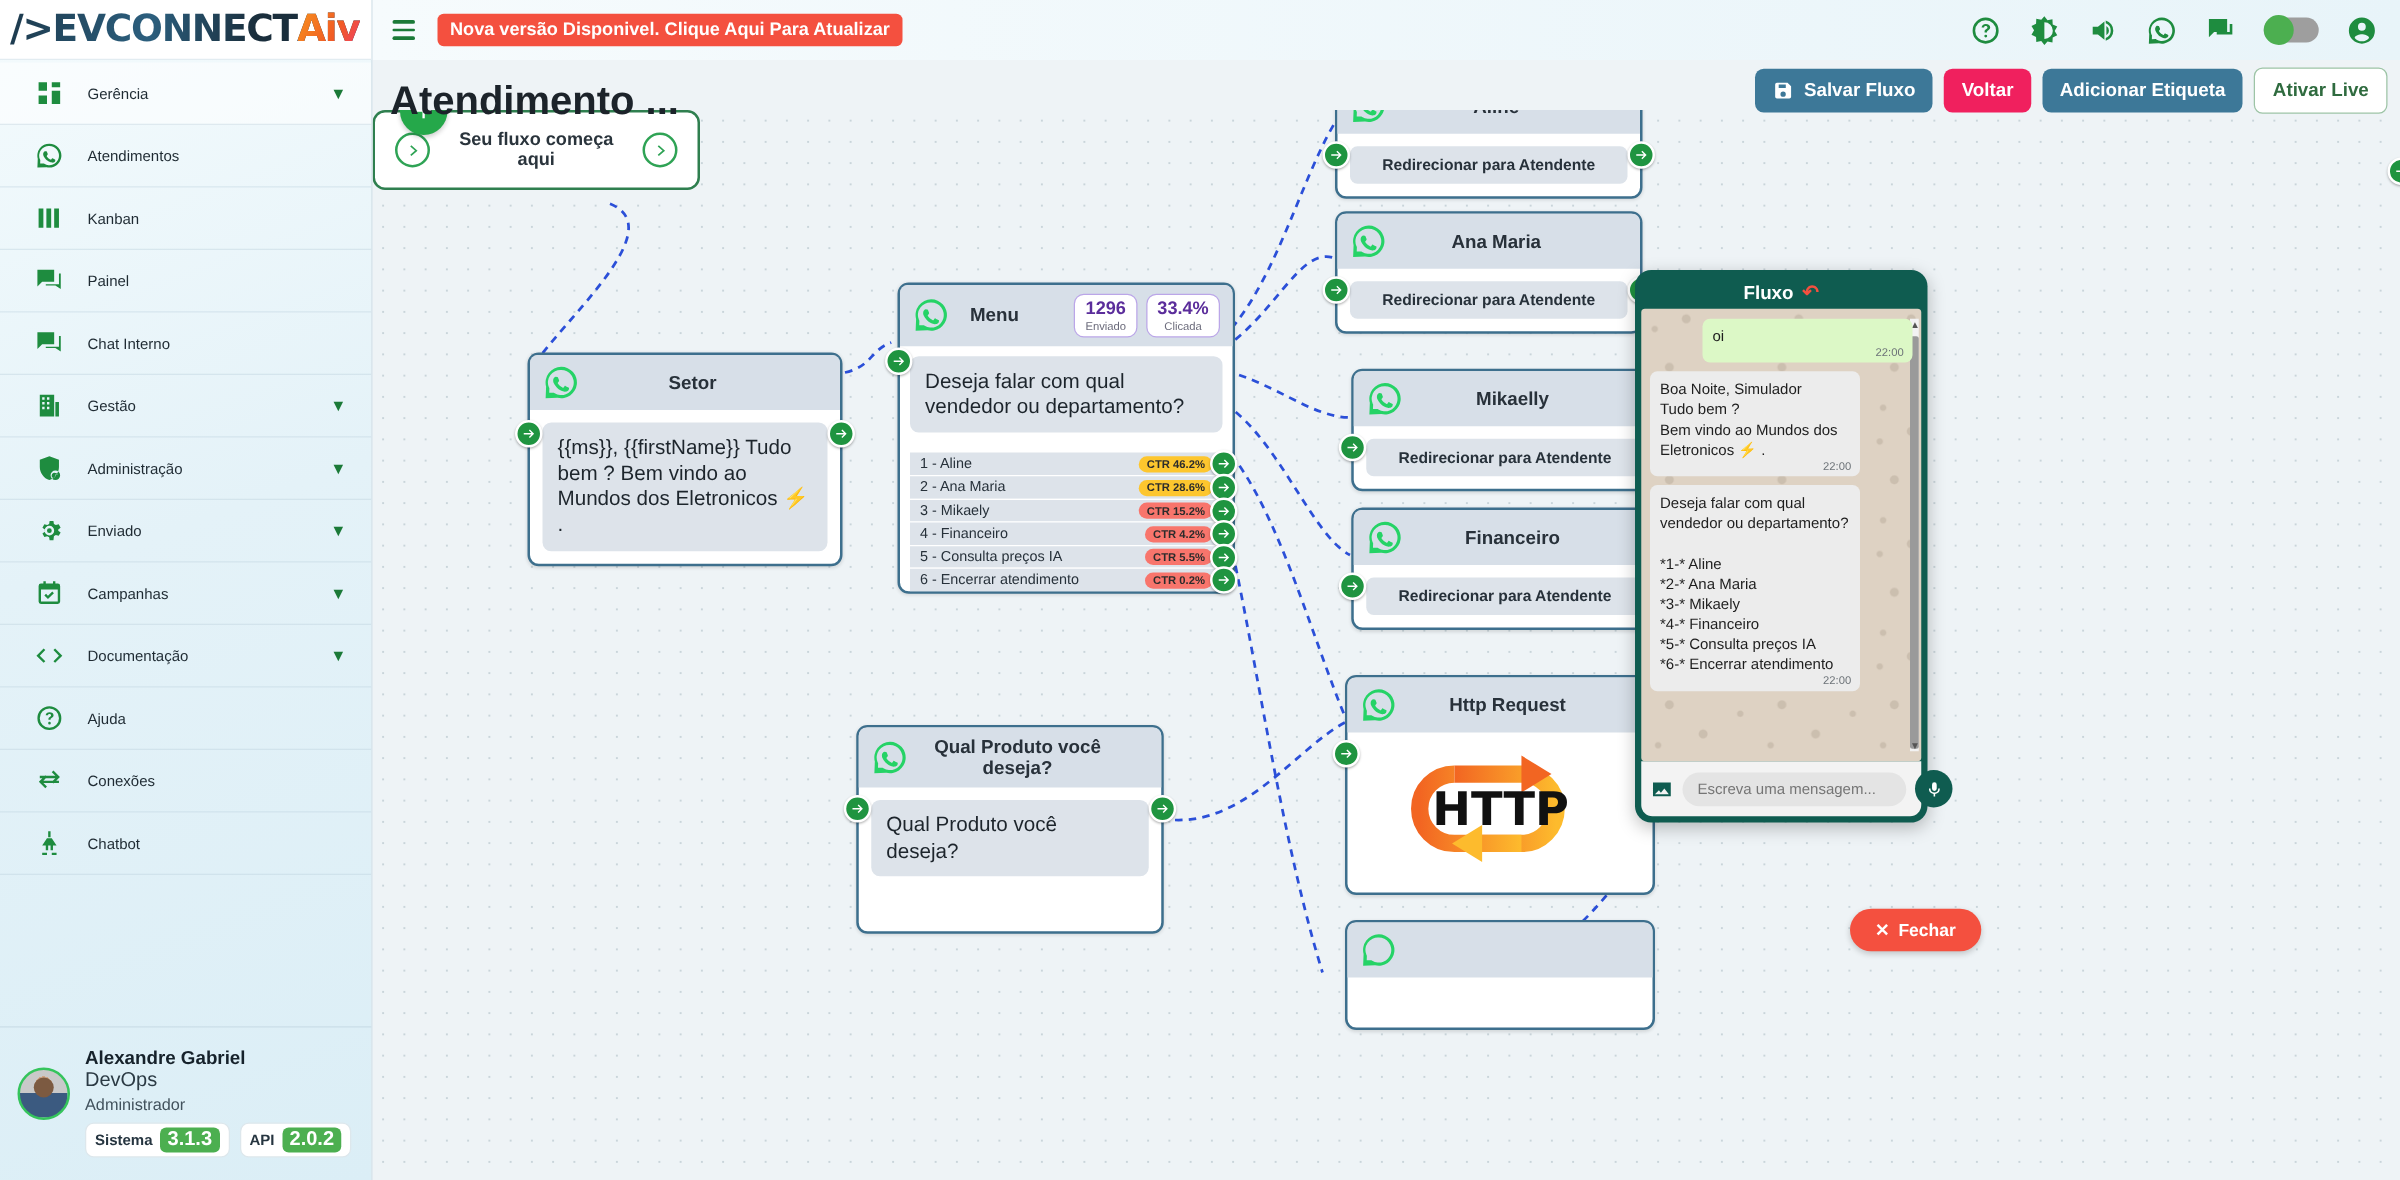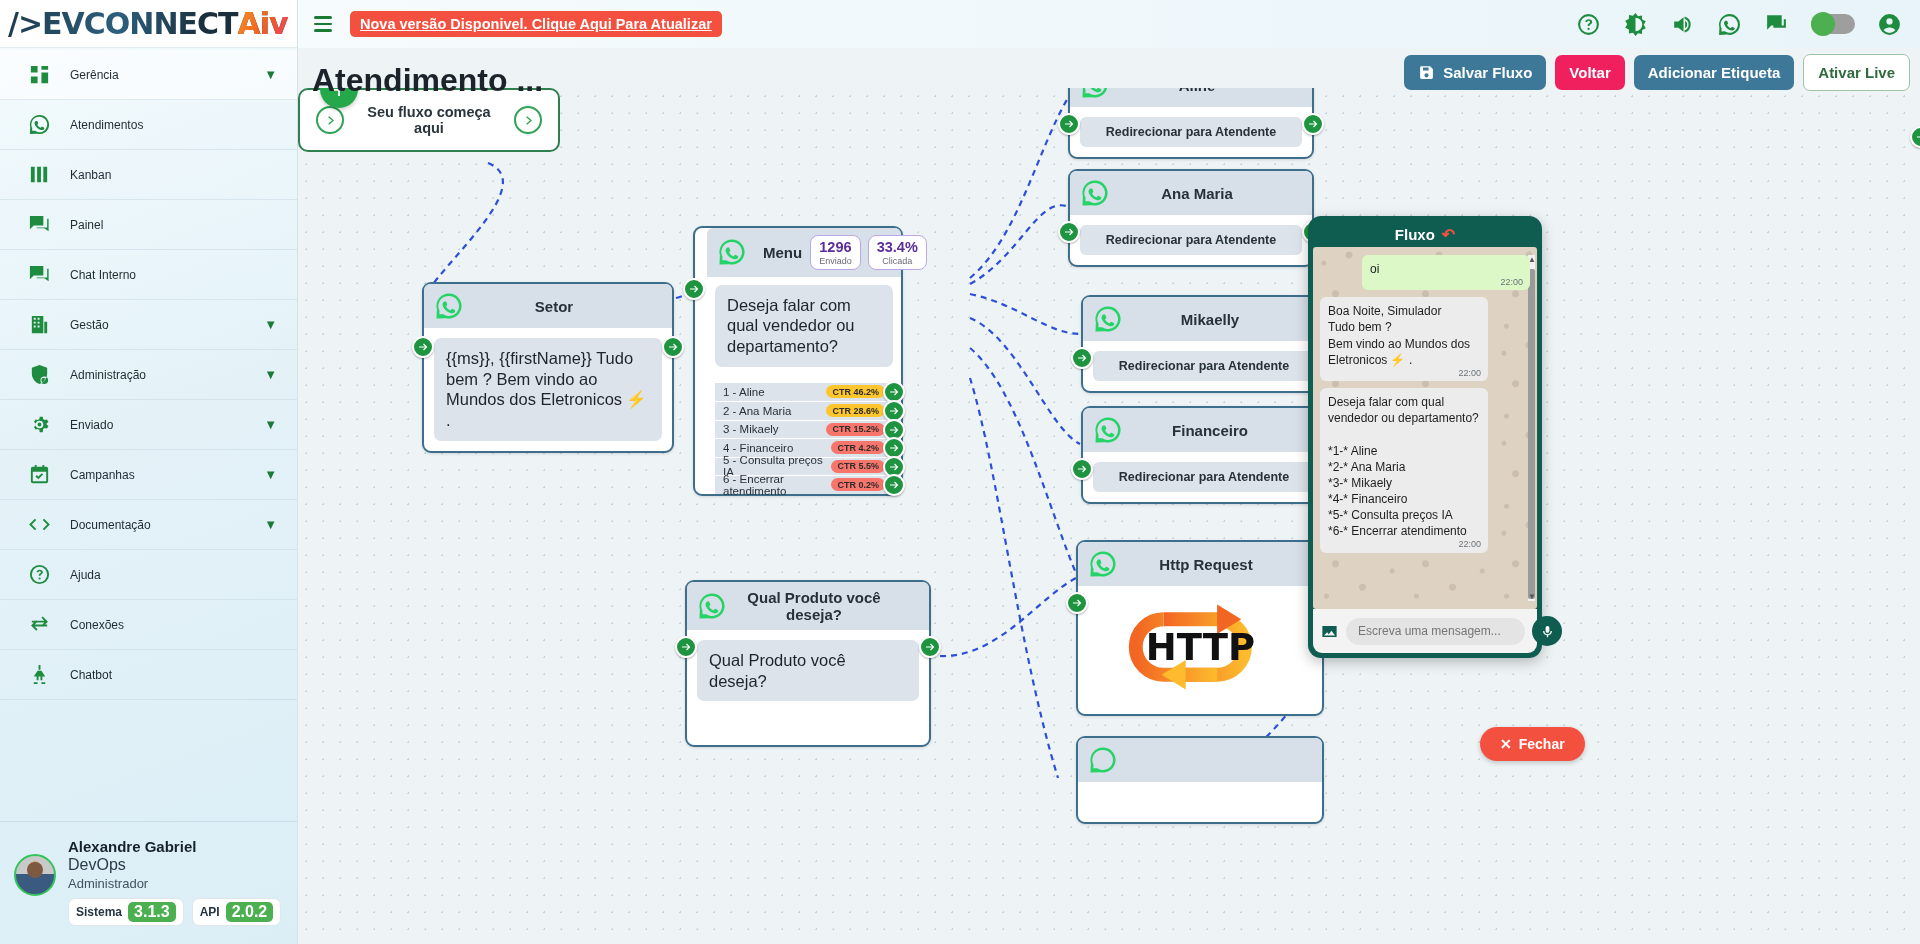--- a/index.html
+++ b/index.html
@@ -82,21 +82,21 @@
   #topbar {
     position: absolute; left: 298px; top: 0; right: 0; height: 48px;
     background: linear-gradient(90deg,#f6fbfd,#e8f4f9);
     display: flex; align-items: center; padding: 0 18px 0 12px; gap: 14px;
     z-index: 35;
   }
   #burger { width: 26px; cursor: pointer; display:flex; flex-direction:column; gap:4px; padding:4px;}
   #burger span { display:block; height: 2.5px; background:#1b7a38; border-radius:2px;}
   #update-banner {
     background: #f4503f; color: #fff; font-size: 14.5px; font-weight: bold;
-    padding: 5px 10px; border-radius: 5px; cursor: pointer; white-space: nowrap; text-decoration: underline;
+    padding: 5px 10px; border-radius: 5px; cursor: pointer; white-space: nowrap;
   }
   #top-actions { margin-left: auto; display: flex; align-items: center; gap: 22px; }
   .t-ico { width: 25px; height: 25px; cursor: pointer; color:#1b7a38;}
   .t-ico svg { width: 25px; height: 25px; fill: #1e8c3f; }
   #theme-toggle {
     width: 44px; height: 20px; border-radius: 12px; background: #9e9e9e;
     position: relative; cursor: pointer;
   }
   #theme-toggle i {
     position: absolute; left: 0; top: -2px; width: 24px; height: 24px;
@@ -186,21 +186,21 @@
     position: absolute; left: 22px; top: -18px;
     width: 38px; height: 38px; border-radius: 50%;
     background: #25a84a; color: #fff; border: none; cursor: pointer;
     font-size: 25px; line-height: 1; display: flex; align-items: center; justify-content: center;
     box-shadow: 0 2px 4px rgba(0,0,0,.2);
   }
 
   
   #node-setor { left: 124px; top: 194px; width: 252px; }
   
-  #node-menu  { left: 395px; top: 138px; width: 210px; padding-left: 12px; }
+  #node-menu  { left: 420px; top: 138px; width: 270px; }
   .menu-stats { display: flex; gap: 7px; }
   .stat {
     background: #fff; border: 1.5px solid #bba6e8; border-radius: 8px;
     padding: 3px 8px; text-align: center; min-width: 44px;
   }
   .stat b { display: block; font-size: 14.5px; color: #5b2d9b; line-height: 1.15; }
   .stat span { display: block; font-size: 9px; color: #6a6a7a; }
   .menu-list { margin-top: 16px; }
   .menu-row {
     display: flex; align-items: center; justify-content: space-between;

